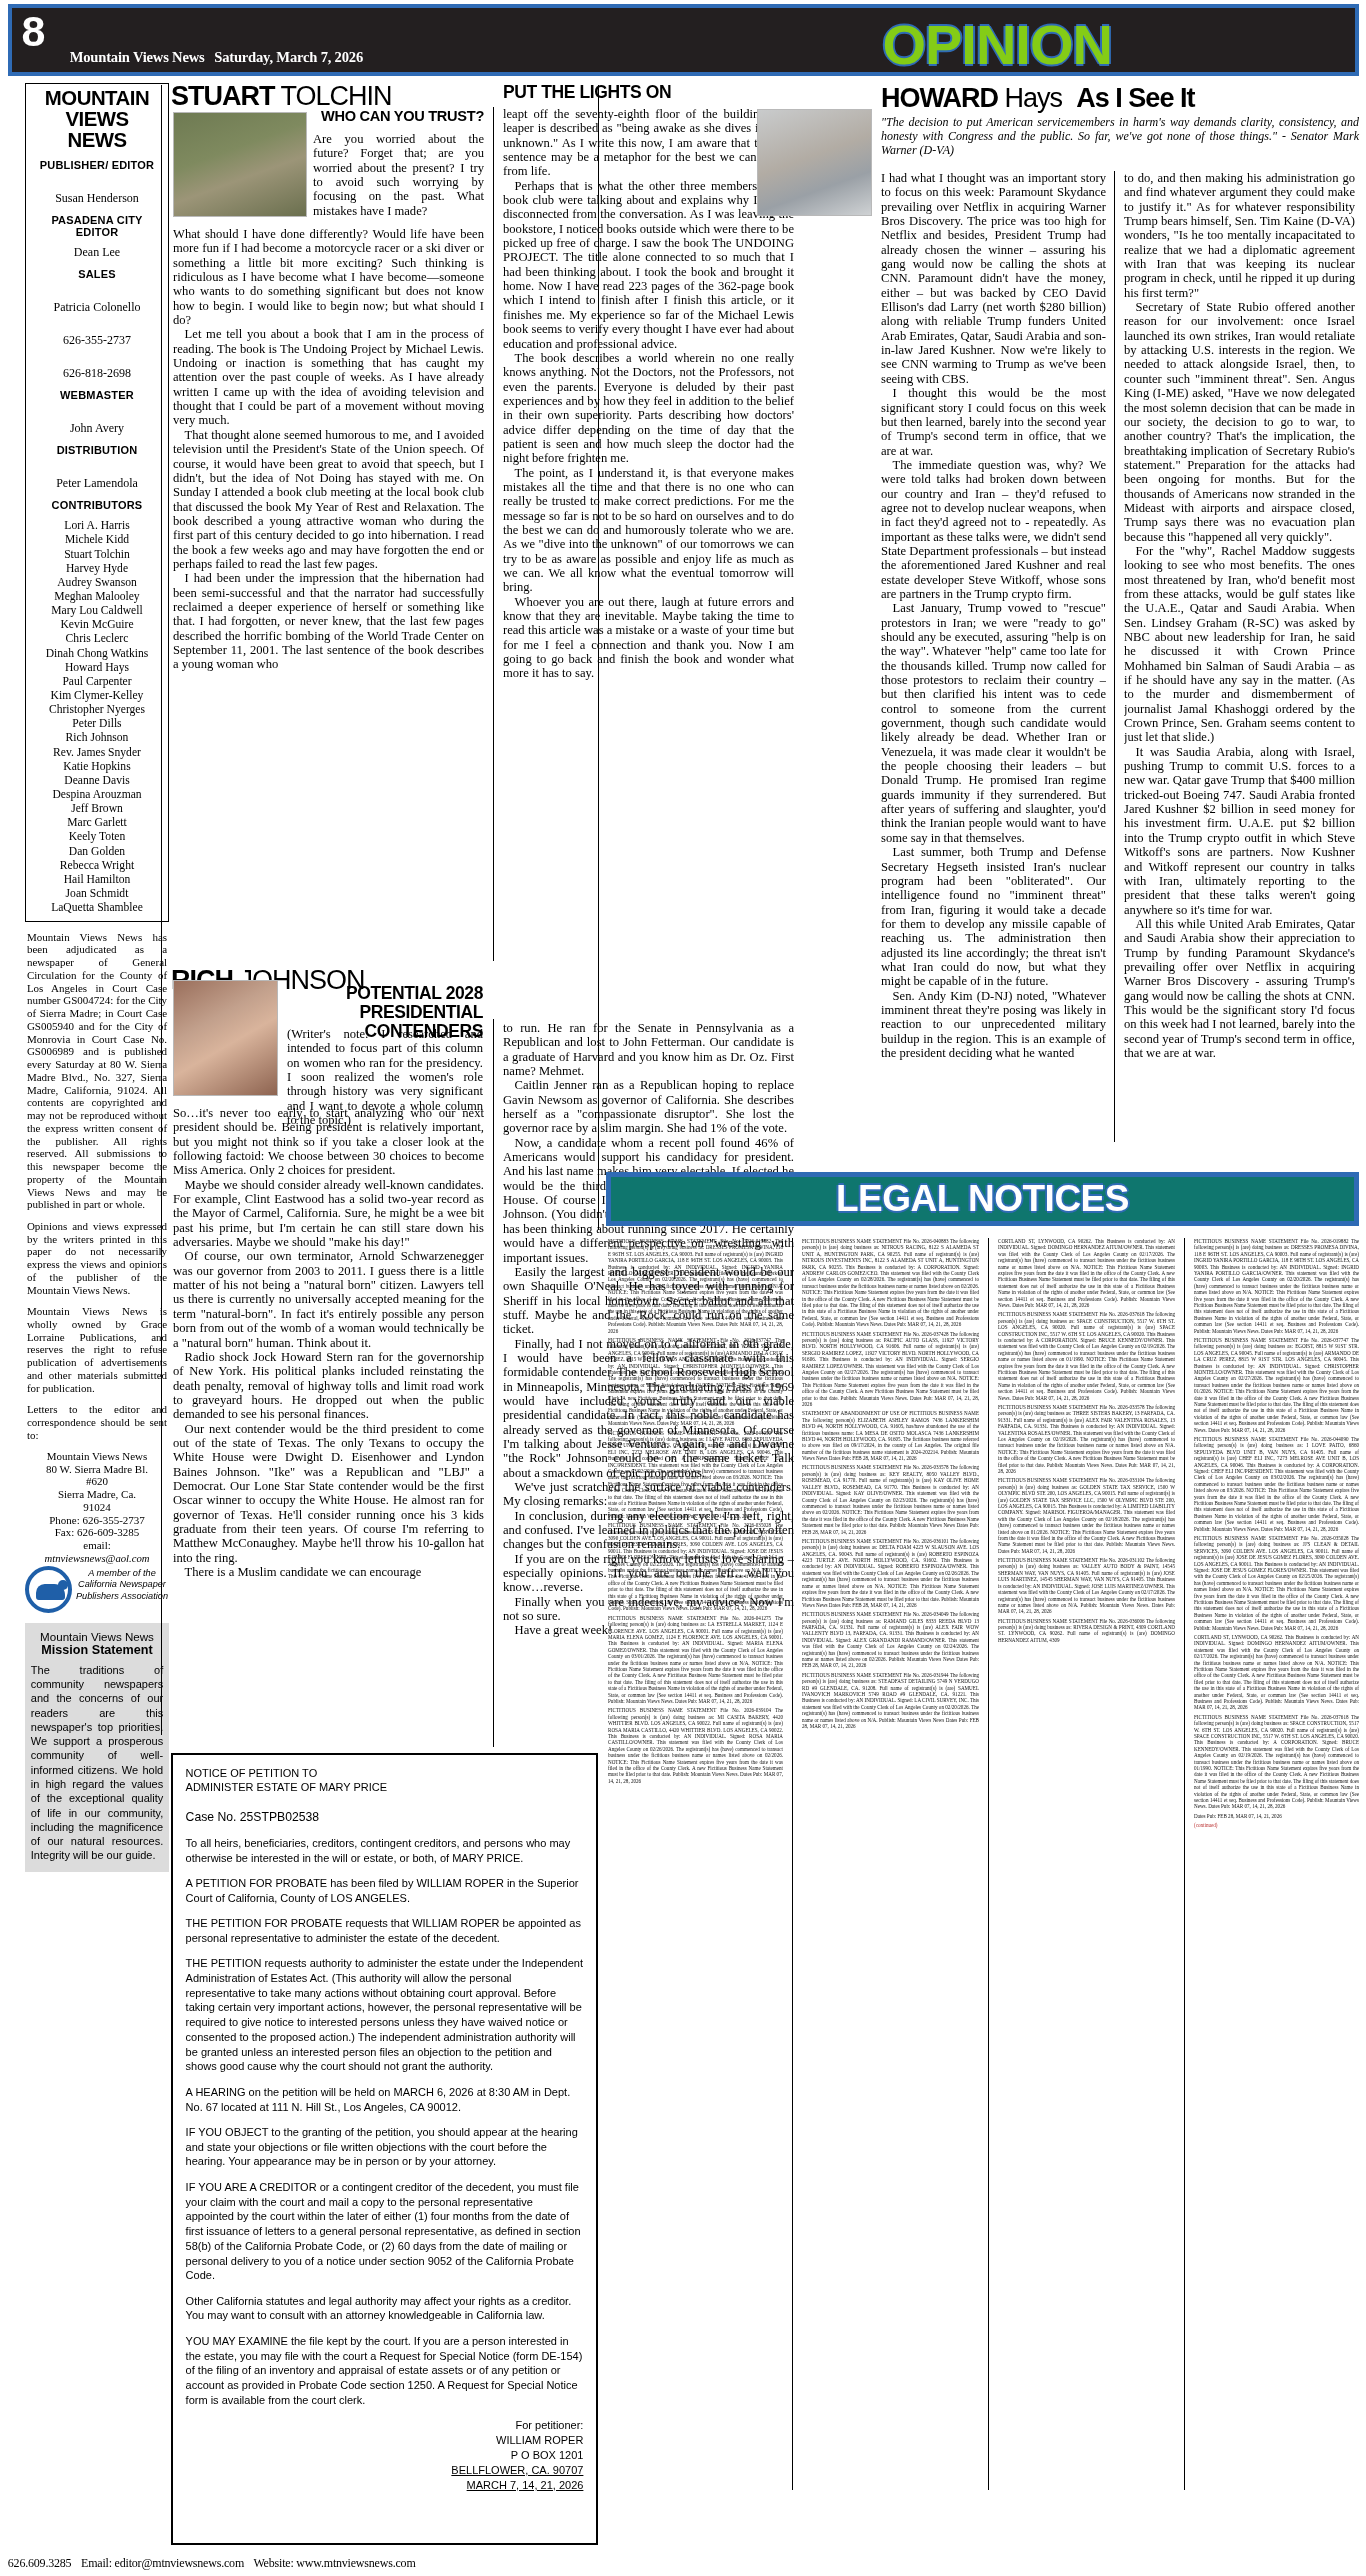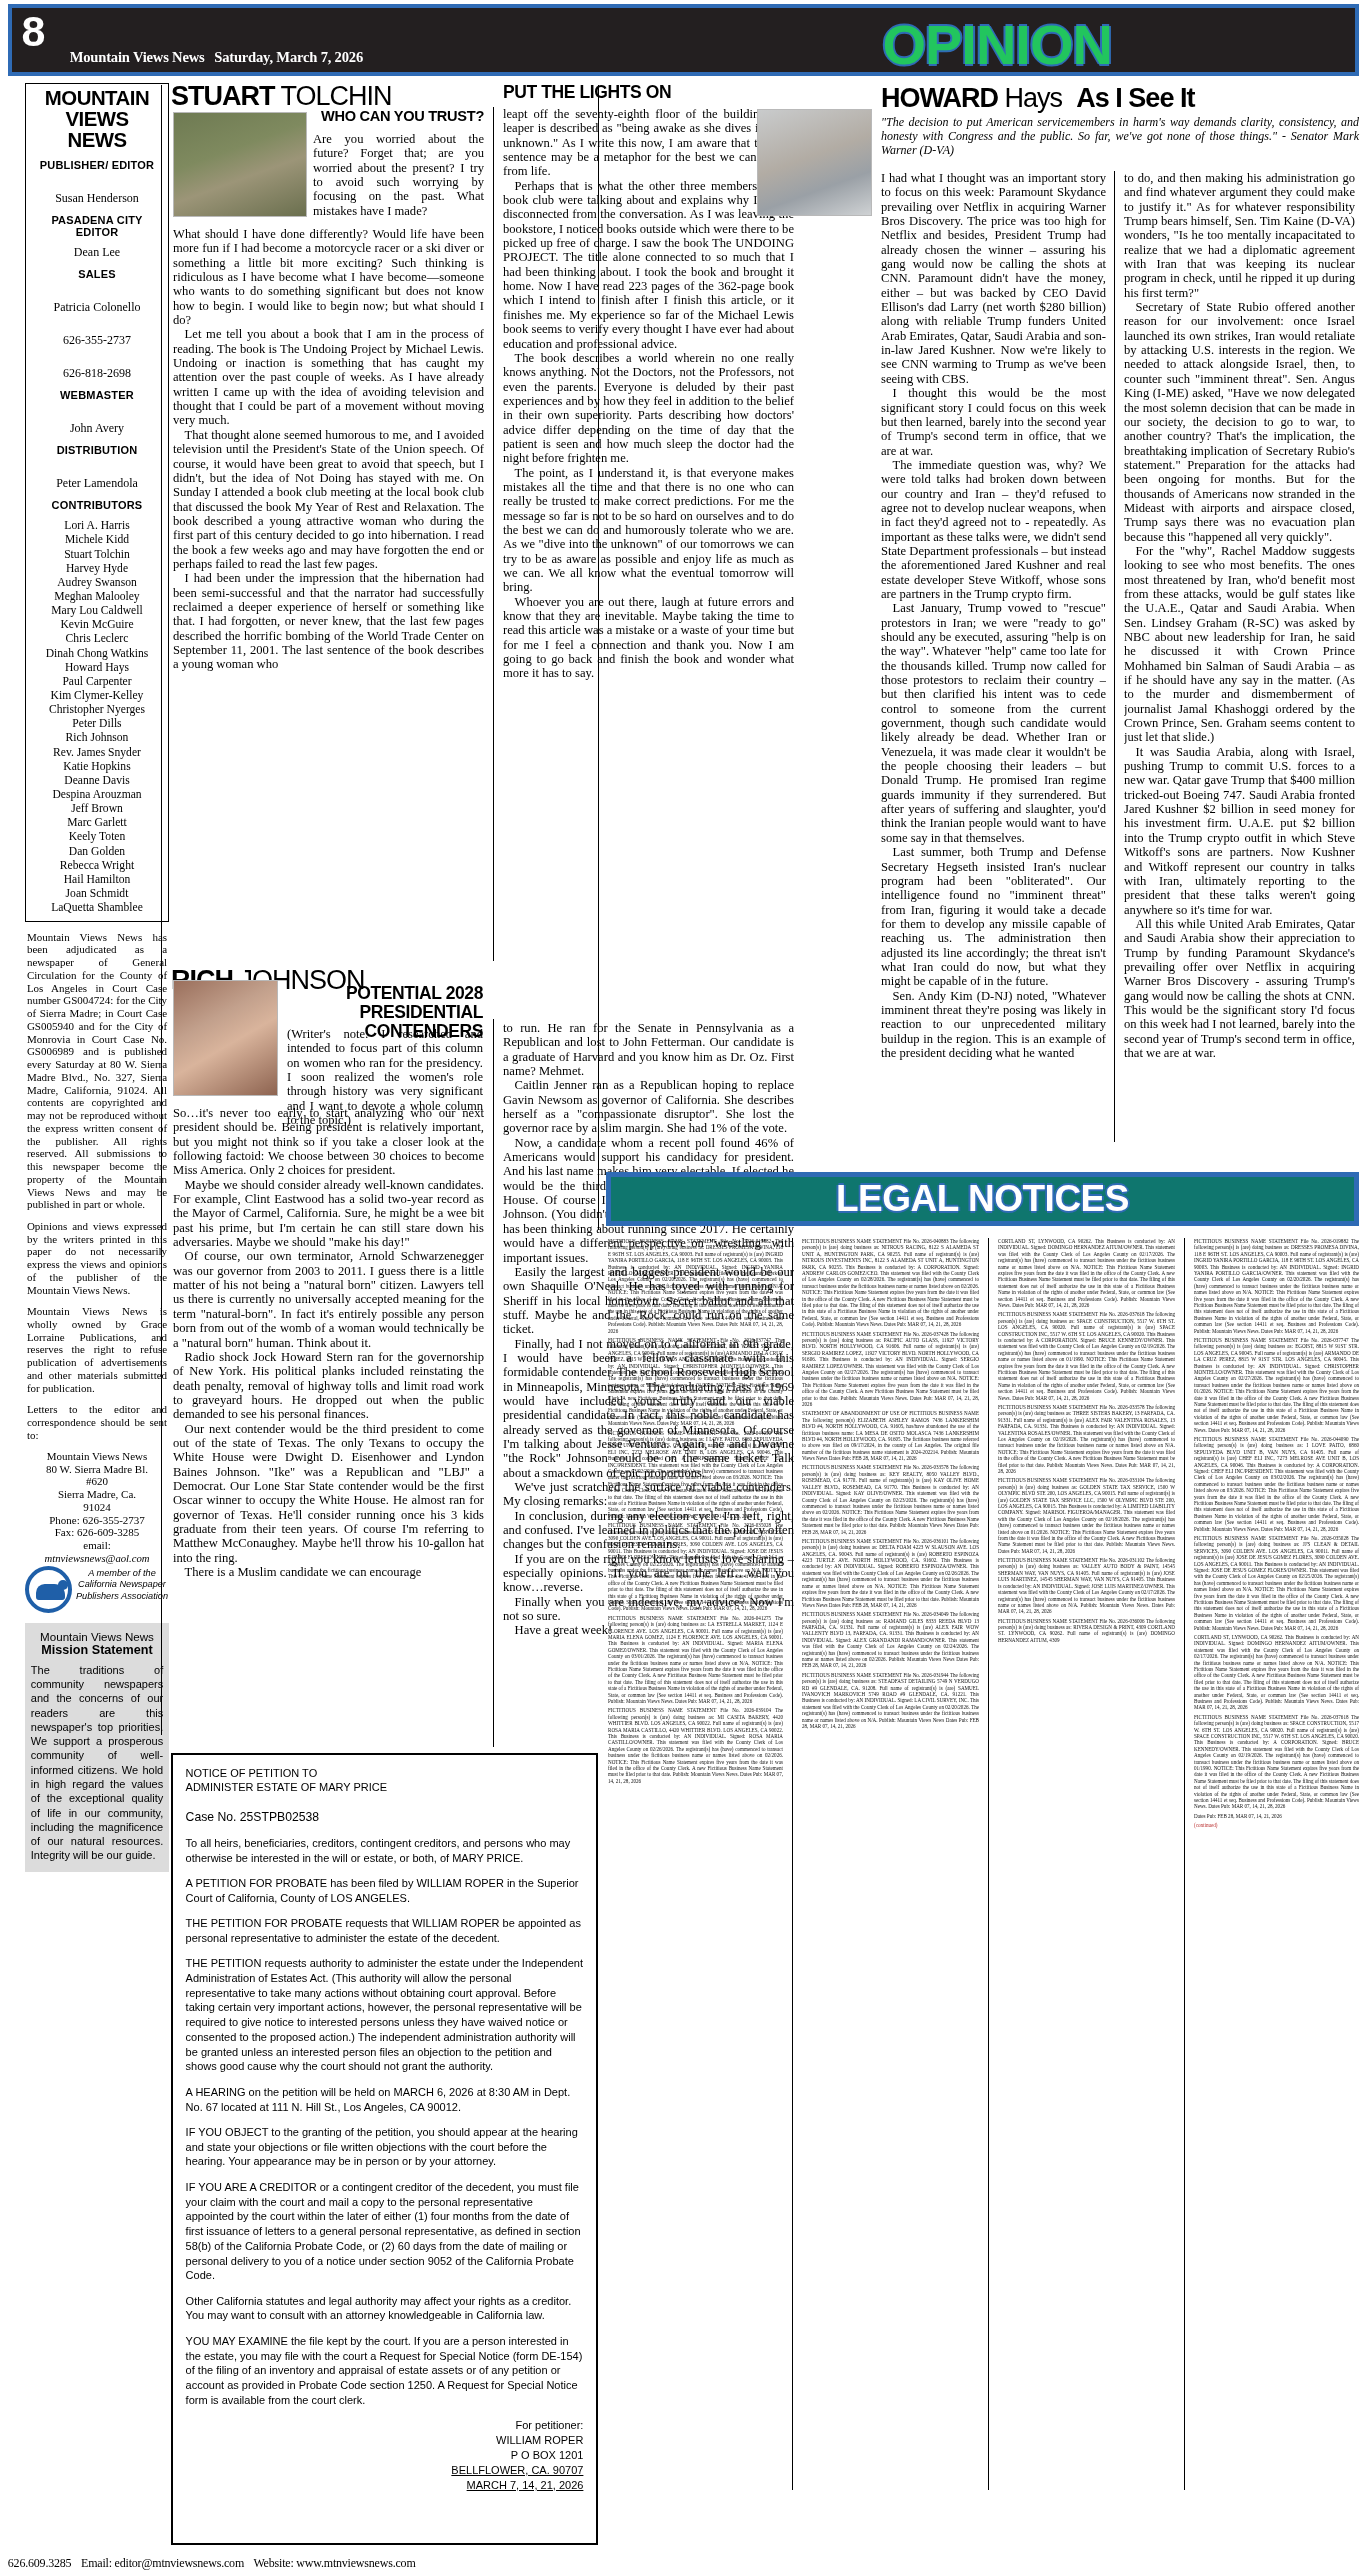--- a/index.html
+++ b/index.html
@@ -33,21 +33,21 @@
   .masthead-line{
     position:absolute; left:58px; top:41px;
     font-family:Liberation Serif, serif;
     font-weight:bold; font-size:14.6px; color:#fff;
     letter-spacing:-0.2px;
   }
   .masthead-line .sep{ display:inline-block; width:9.7px; }
   .opinion-word{
     position:absolute; right:243px; top:3.9px;
     font-family:"Liberation Sans", sans-serif;
-    font-weight:bold; font-size:56px; color:#22c55e;
+    font-weight:bold; font-size:56px; color:#84cc16;
     letter-spacing:-1px;
     text-shadow: 1.9px 0 0 #2f6bb5, -1.9px 0 0 #2f6bb5, 0 1.9px 0 #2f6bb5, 0 -1.9px 0 #2f6bb5;
   }
 
   
   .col{ position:absolute; }
   .vrule{ position:absolute; width:1px; background:#000; }
 
   
   #sidebar{ left:25px; top:83px; width:144px; text-align:center; }

